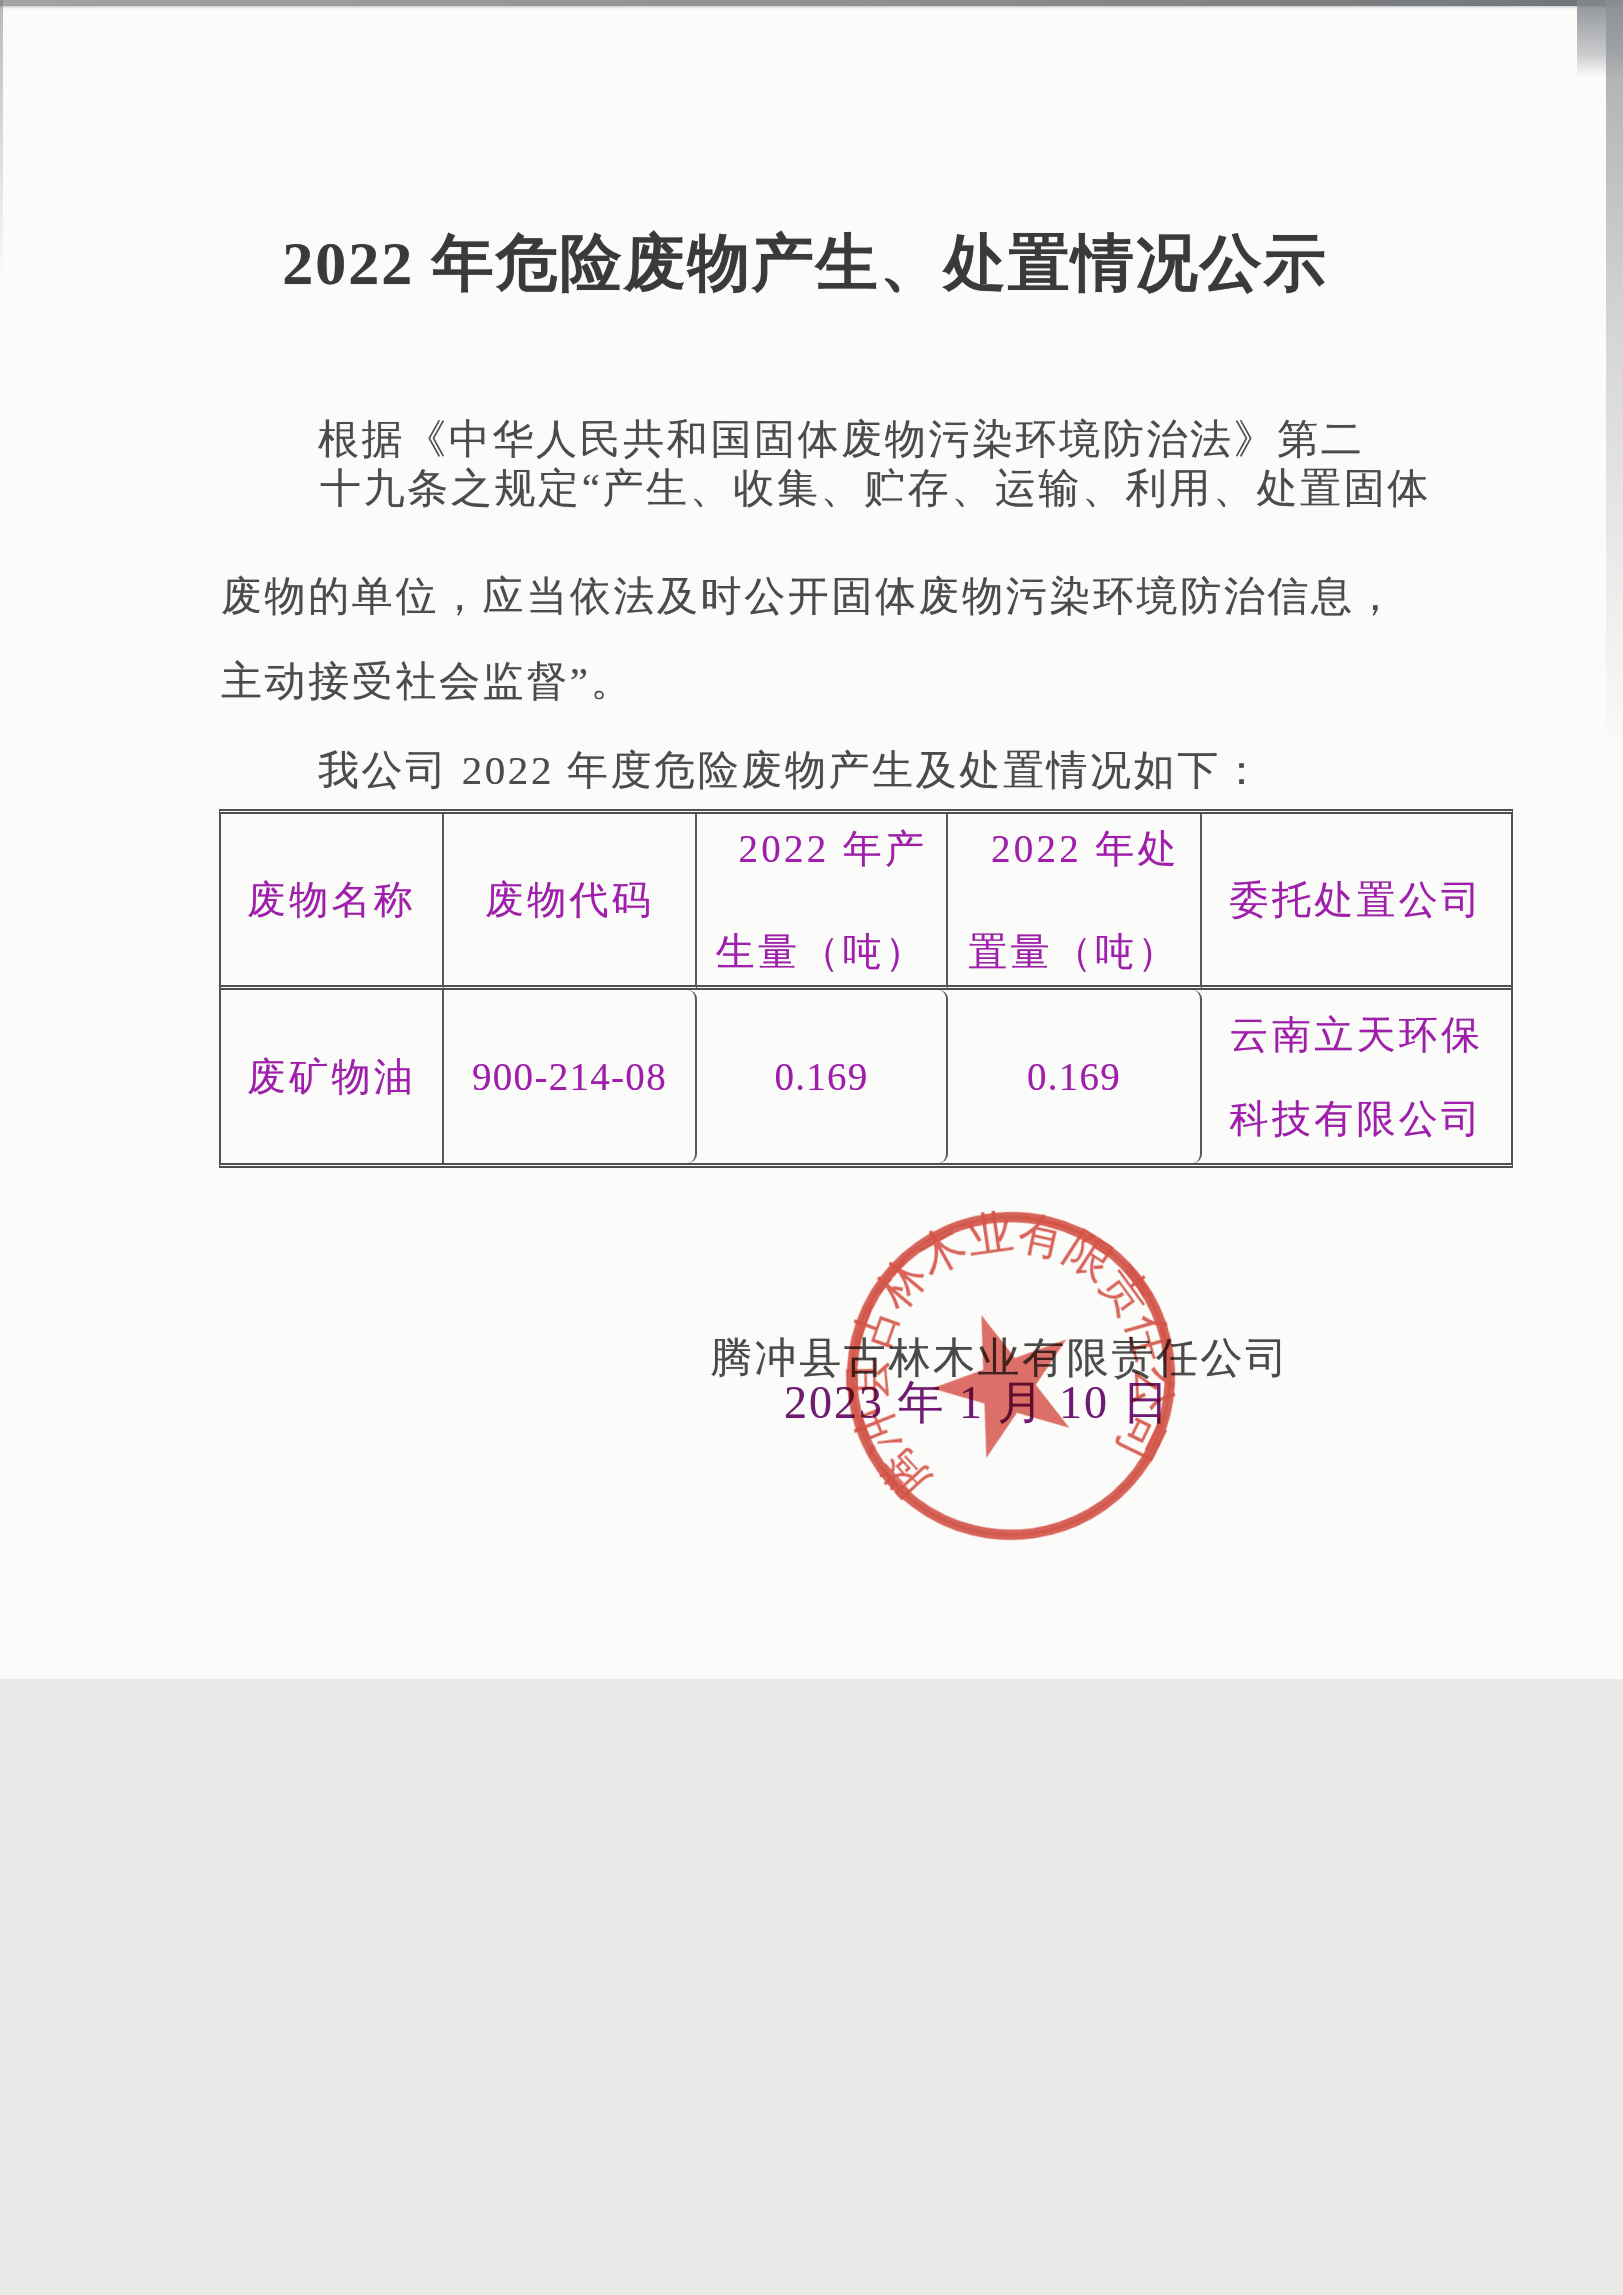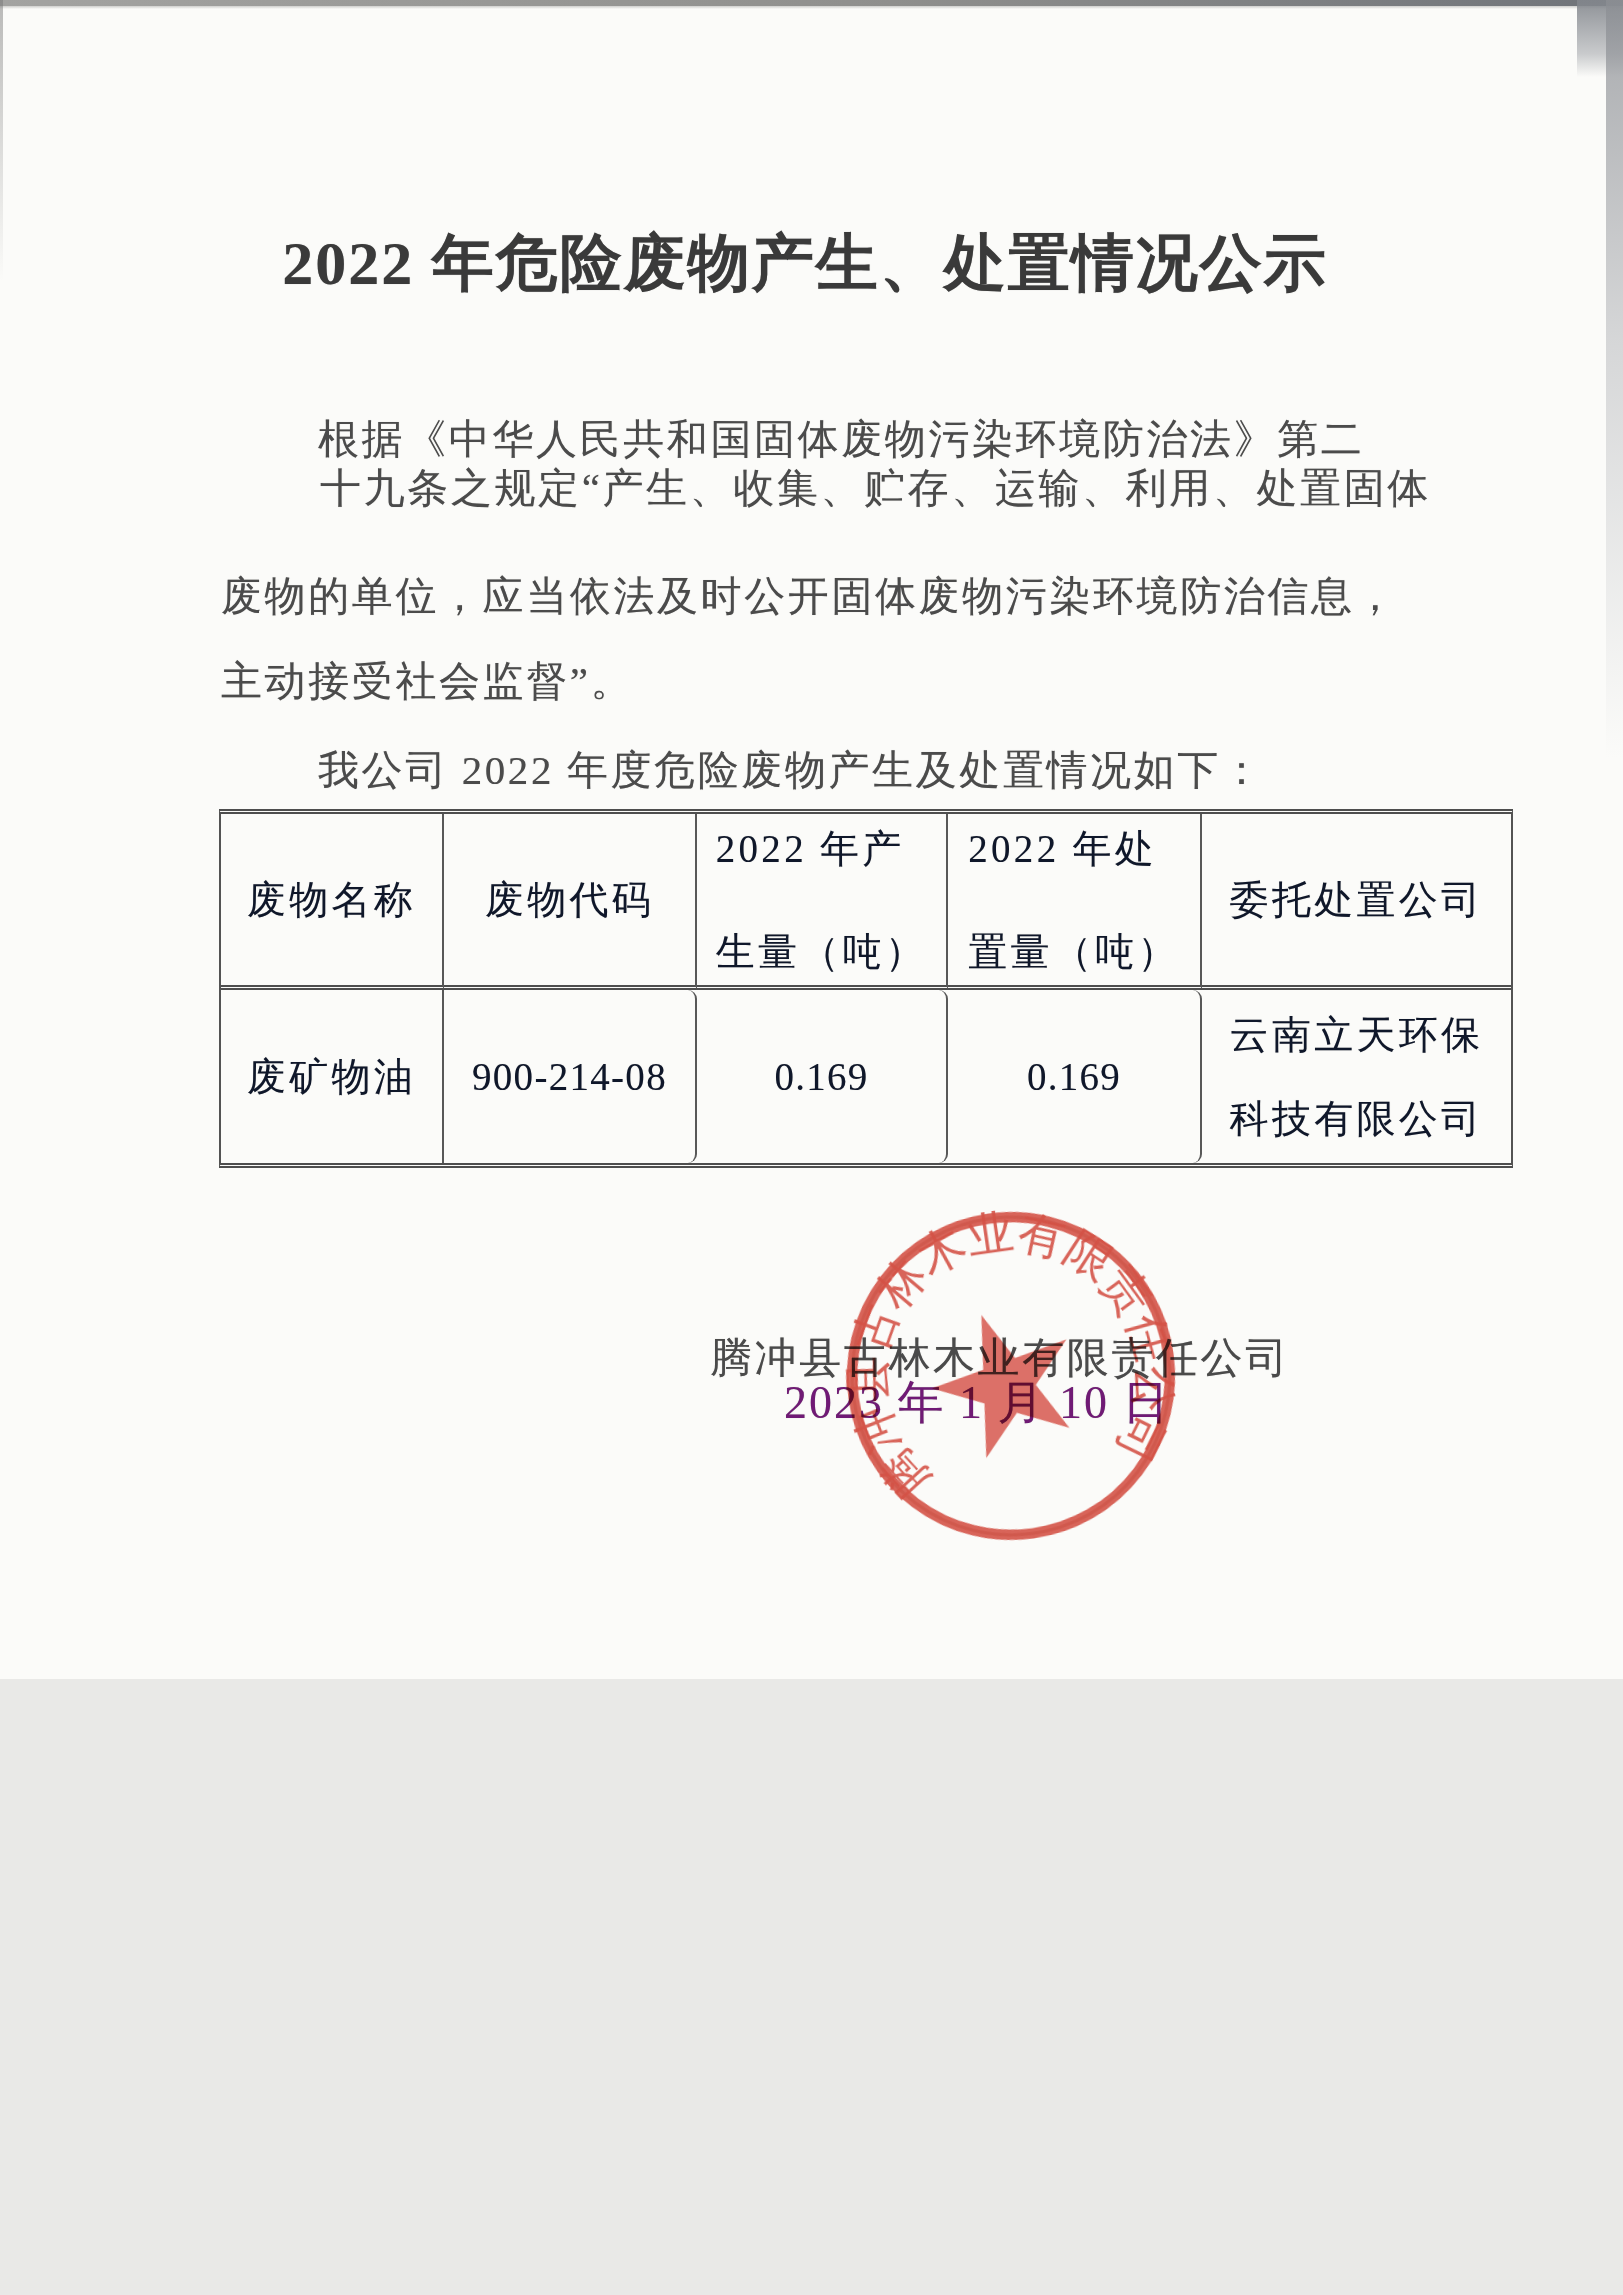--- a/index.html
+++ b/index.html
@@ -63,23 +63,23 @@
     border-top:5.9px double #4e4e4e;
     border-bottom:5.9px double #4e4e4e;
     display:grid;
     grid-template-columns:223px 253px 251px 254px 1fr;
     grid-template-rows:176px 1fr;
   }
   .cell{
     box-sizing:border-box;
     border-right:2px solid #585858;
     display:flex;align-items:center;justify-content:center;
-    text-align:left;
+    text-align:right;
     font-size:39px;
-    color:#0f172a;
+    color:#a21caf;
     letter-spacing:3.3px;
     text-shadow:0 0 0.7px rgba(72,72,72,.4);
     white-space:pre-line;
   }
   .cell.last{border-right:none;}
   .cell.hdr{border-bottom:5.9px double #4e4e4e;}
   .lh-wide{line-height:103px;}
   .lh-mid{line-height:84px;}
   .num{letter-spacing:1.3px;border-radius:9px;}
   

